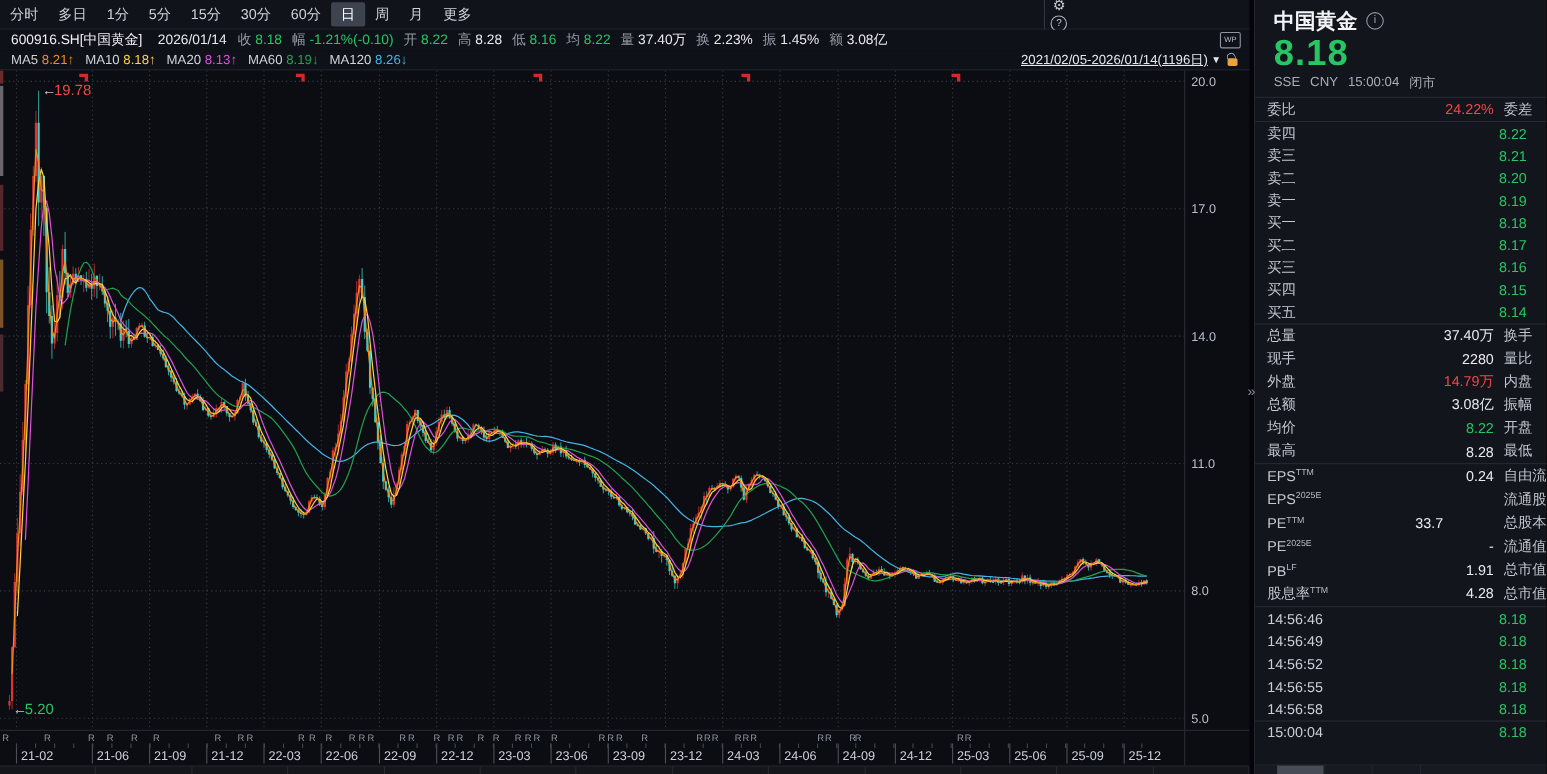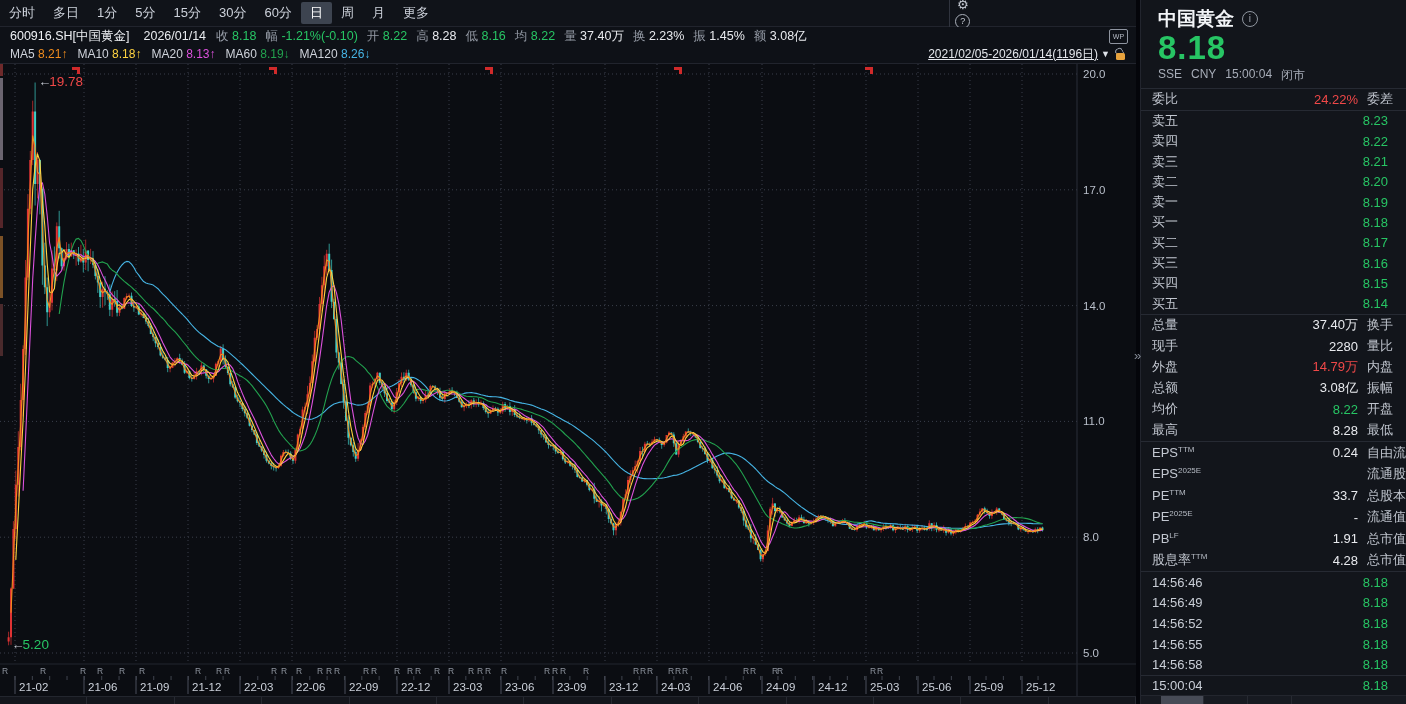--- a/index.html
+++ b/index.html
@@ -373,24 +373,20 @@
     </div>
     <div class="pdiv"></div>
     <div class="prow" style="height:21px;" id="weibirow">
         <span class="lbl">委比</span>
         <span class="val pad48" style="color:#f04848">24.22%</span>
         <span class="lbl2">委差</span>
       </div>
     <div class="pdiv"></div>
     <div id="levels">
         <div class="prow" style="height: 20.3px;">
-          <span class="lbl">卖五</span>
-          <span class="val pad18" style="color:#27c564">8.23</span>
-        </div>
-        <div class="prow" style="height: 20.3px;">
           <span class="lbl">卖四</span>
           <span class="val pad18" style="color:#27c564">8.22</span>
         </div>
         <div class="prow" style="height: 20.3px;">
           <span class="lbl">卖三</span>
           <span class="val pad18" style="color:#27c564">8.21</span>
         </div>
         <div class="prow" style="height: 20.3px;">
           <span class="lbl">卖二</span>
           <span class="val pad18" style="color:#27c564">8.20</span>
@@ -458,21 +454,21 @@
         <div class="prow" style="height: 21.5px;">
           <span class="lbl">EPS<sup>TTM</sup></span>
           <span class="val pad48" style="color:#e8eaee">0.24</span>
           <span class="lbl2">自由流通</span>
         </div>
         <div class="prow" style="height: 21.5px;">
           <span class="lbl">EPS<sup>2025E</sup></span>
           <span class="val pad48" style="color:#e8eaee"></span>
           <span class="lbl2">流通股本</span>
         </div>
-        <div class="prow" style="height: 21.5px;">
+        <div class="prow" style="height: 21.5px; gap: 46px;">
           <span class="lbl">PE<sup>TTM</sup></span>
           <span class="val pad48" style="color:#e8eaee">33.7</span>
           <span class="lbl2">总股本</span>
         </div>
         <div class="prow" style="height: 21.5px;">
           <span class="lbl">PE<sup>2025E</sup></span>
           <span class="val pad48" style="color:#e8eaee">-</span>
           <span class="lbl2">流通值</span>
         </div>
         <div class="prow" style="height: 21.5px;">

